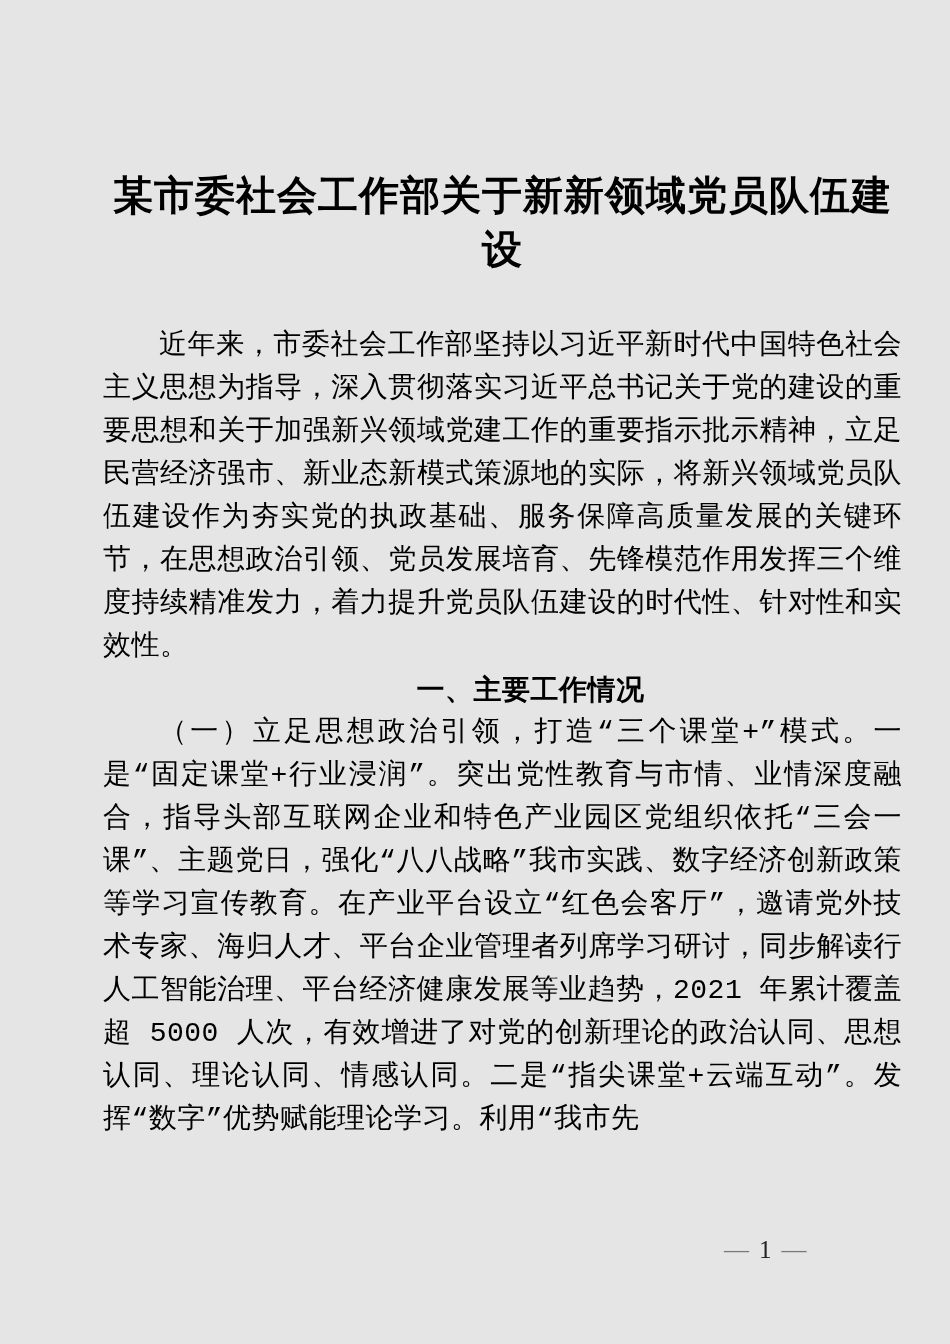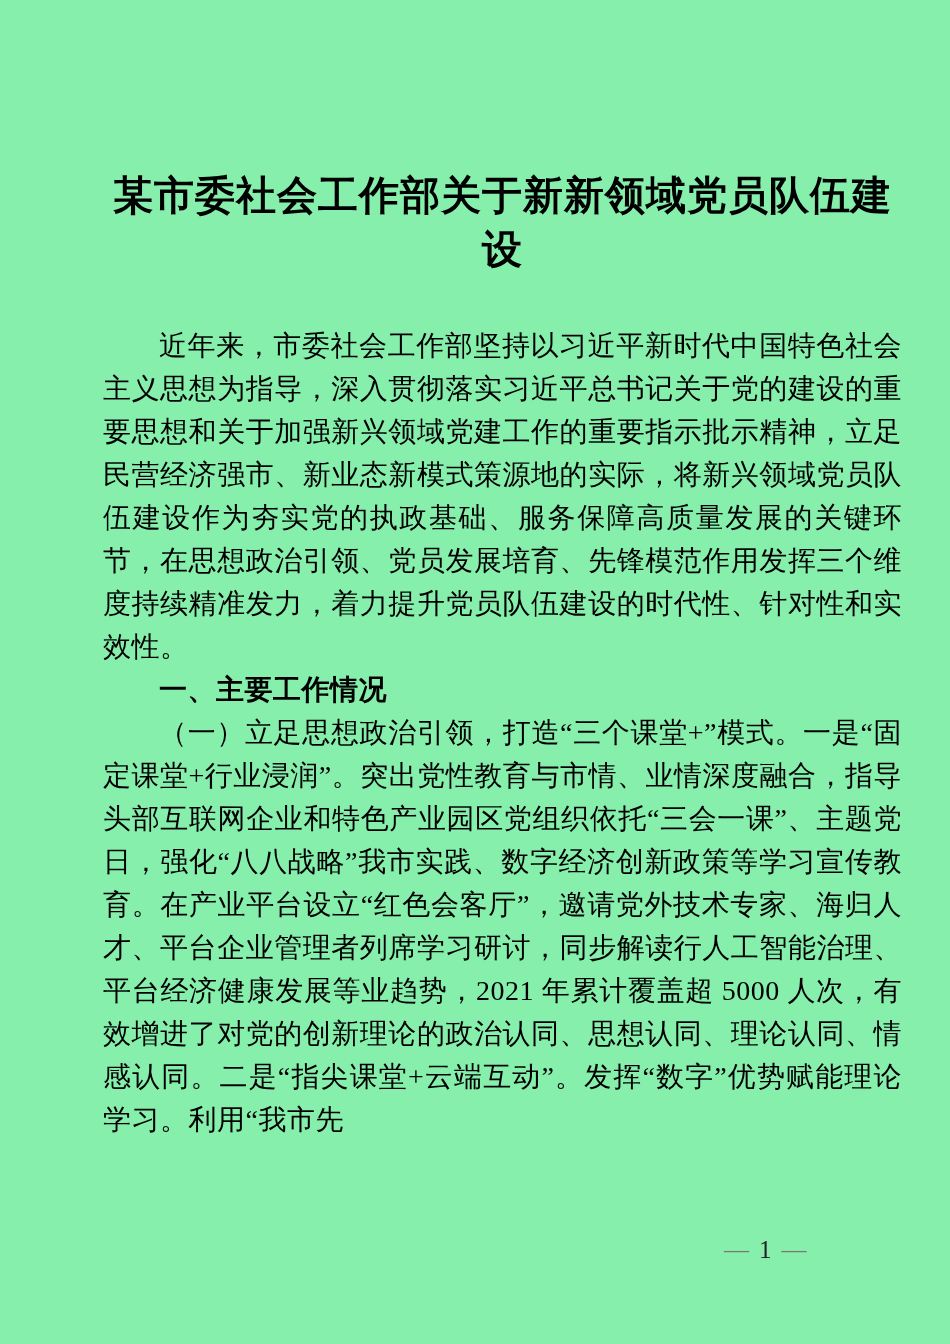--- a/index.html
+++ b/index.html
@@ -15,21 +15,21 @@
     font-family: "Liberation Sans", "DejaVu Sans", sans-serif;
     color: #000000;
   }
   .page {
     position: absolute;
     top: 0; left: 0;
     width: 950px;
     height: 1344px;
     box-sizing: border-box;
     padding: 168px 48px 0 103px;
-    background: #86efac;
+    background: #e5e5e5;
   }
   .doc-title {
     margin: 0 0 48px 0;
     font-size: 40px;
     line-height: 54px;
     font-weight: 700;
     text-align: center;
     letter-spacing: 1px;
     font-family: "Liberation Sans", "DejaVu Sans", sans-serif;
   }
@@ -37,30 +37,31 @@
     display: block;
   }
   .body-para {
     margin: 0;
     font-size: 28px;
     line-height: 43px;
     font-weight: 400;
     text-align: justify;
     text-indent: 2em;
     letter-spacing: 0.5px;
-    font-family: Liberation Serif, serif;
+    font-family: Liberation Mono, monospace;
   }
   .section-heading {
     margin: 0;
     font-size: 28px;
     line-height: 43px;
     font-weight: 700;
     text-indent: 2em;
     letter-spacing: 0.5px;
     font-family: "Liberation Sans", "DejaVu Sans", sans-serif;
+    text-align: center;
   }
   .page-footer {
     position: absolute;
     top: 1236px;
     left: 718px;
     font-size: 25px;
     line-height: 28px;
     font-family: "Liberation Serif", "DejaVu Serif", serif;
     white-space: nowrap;
   }

